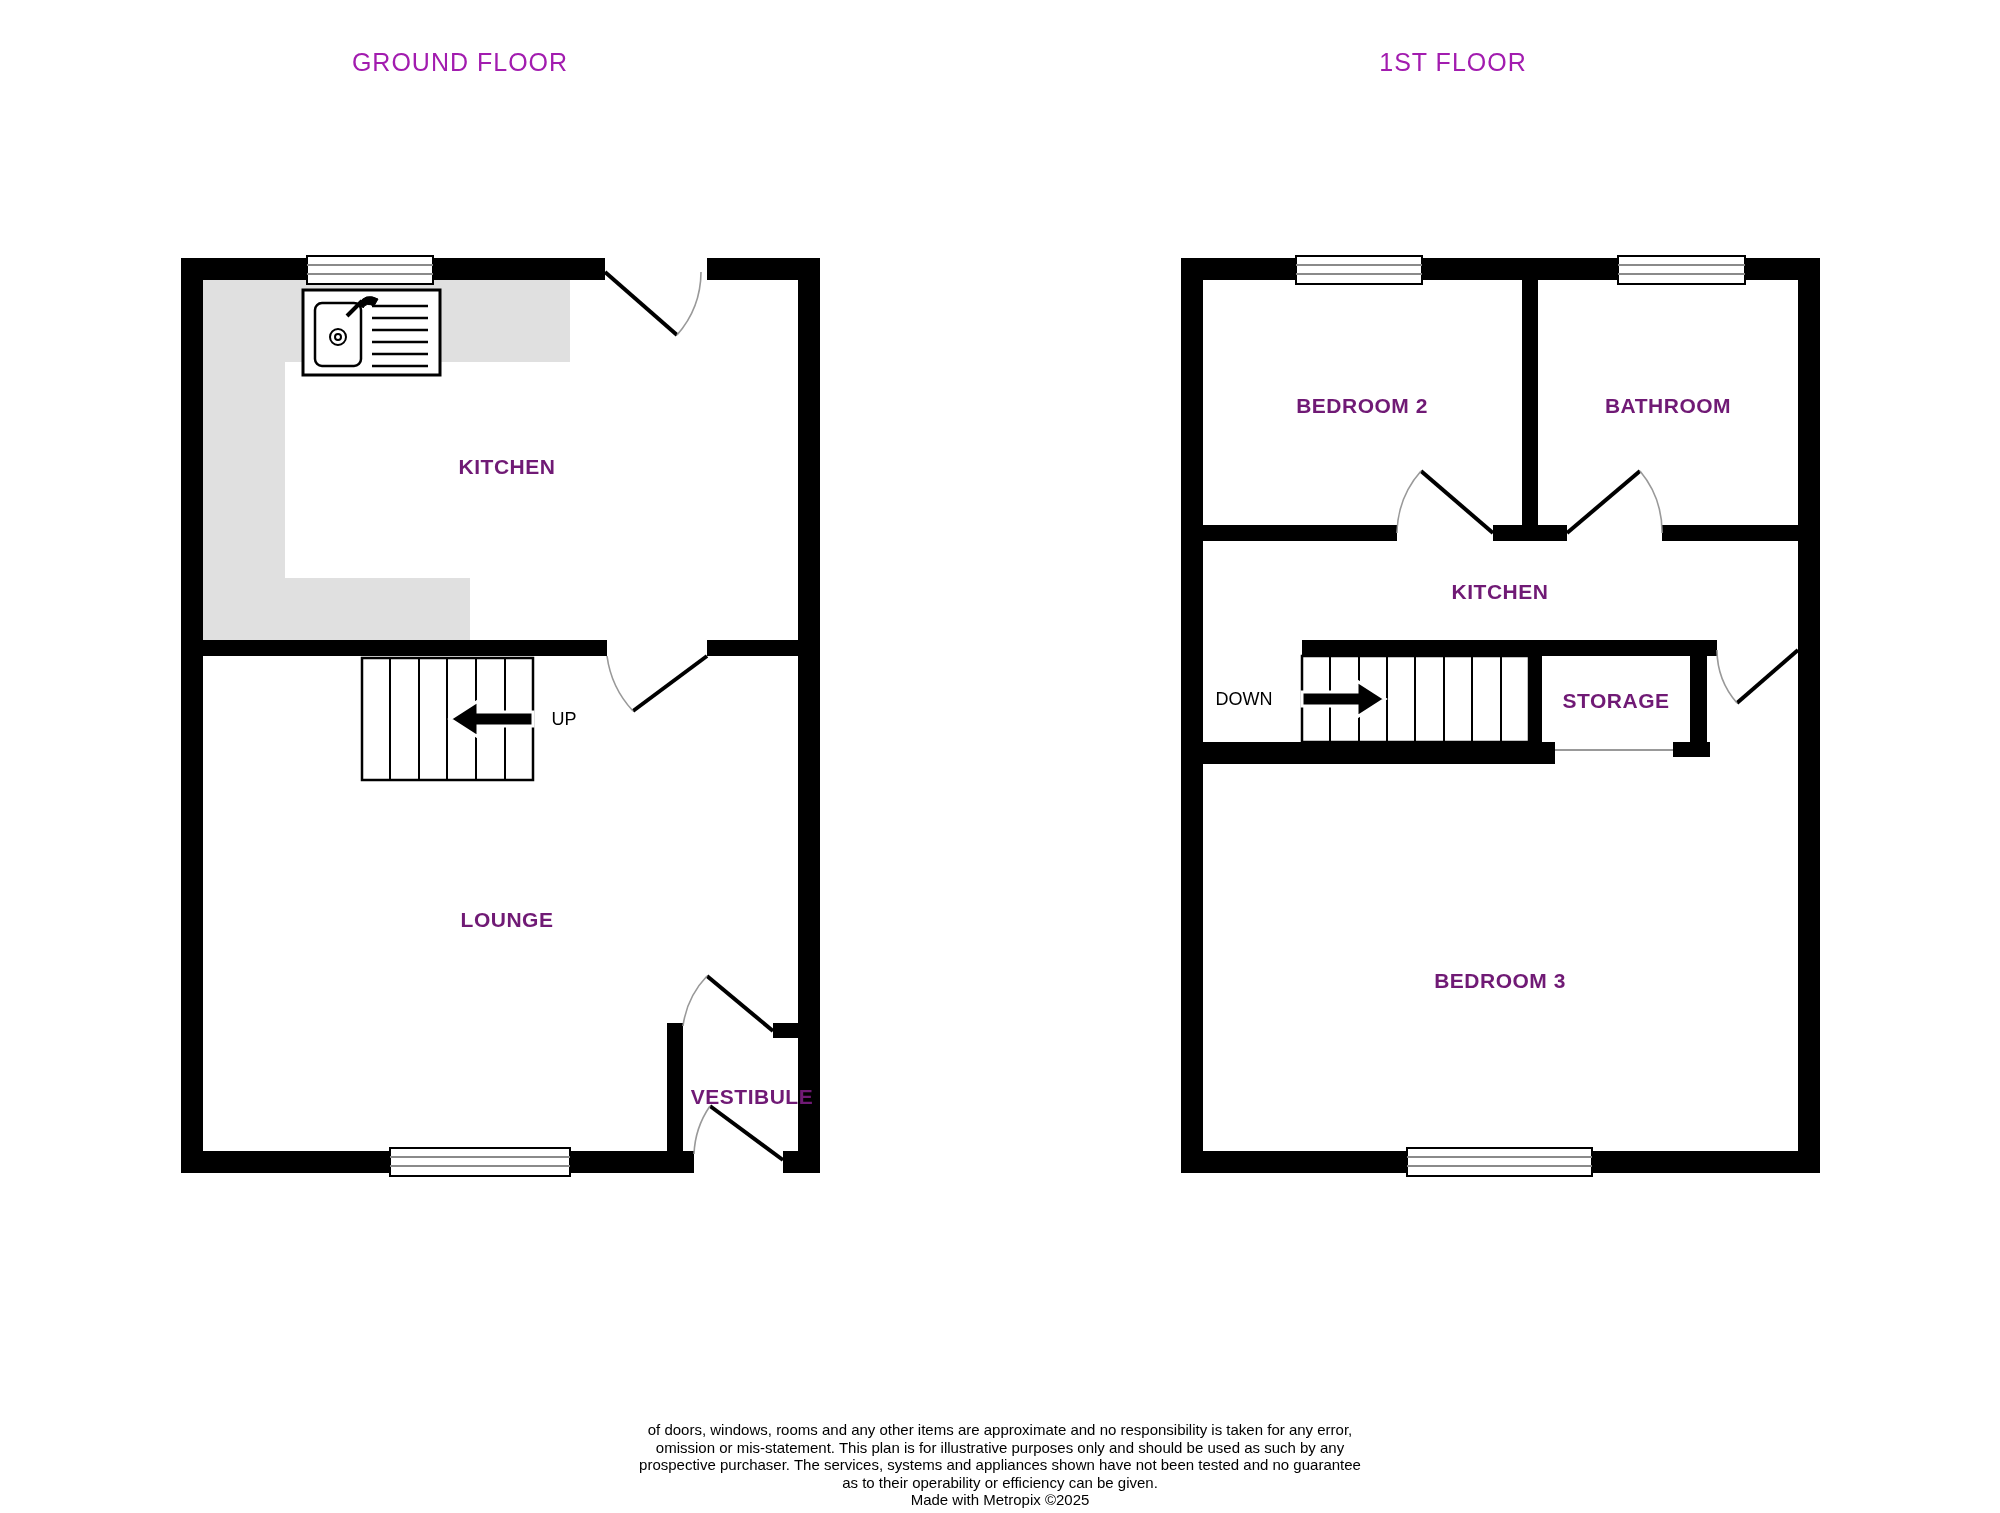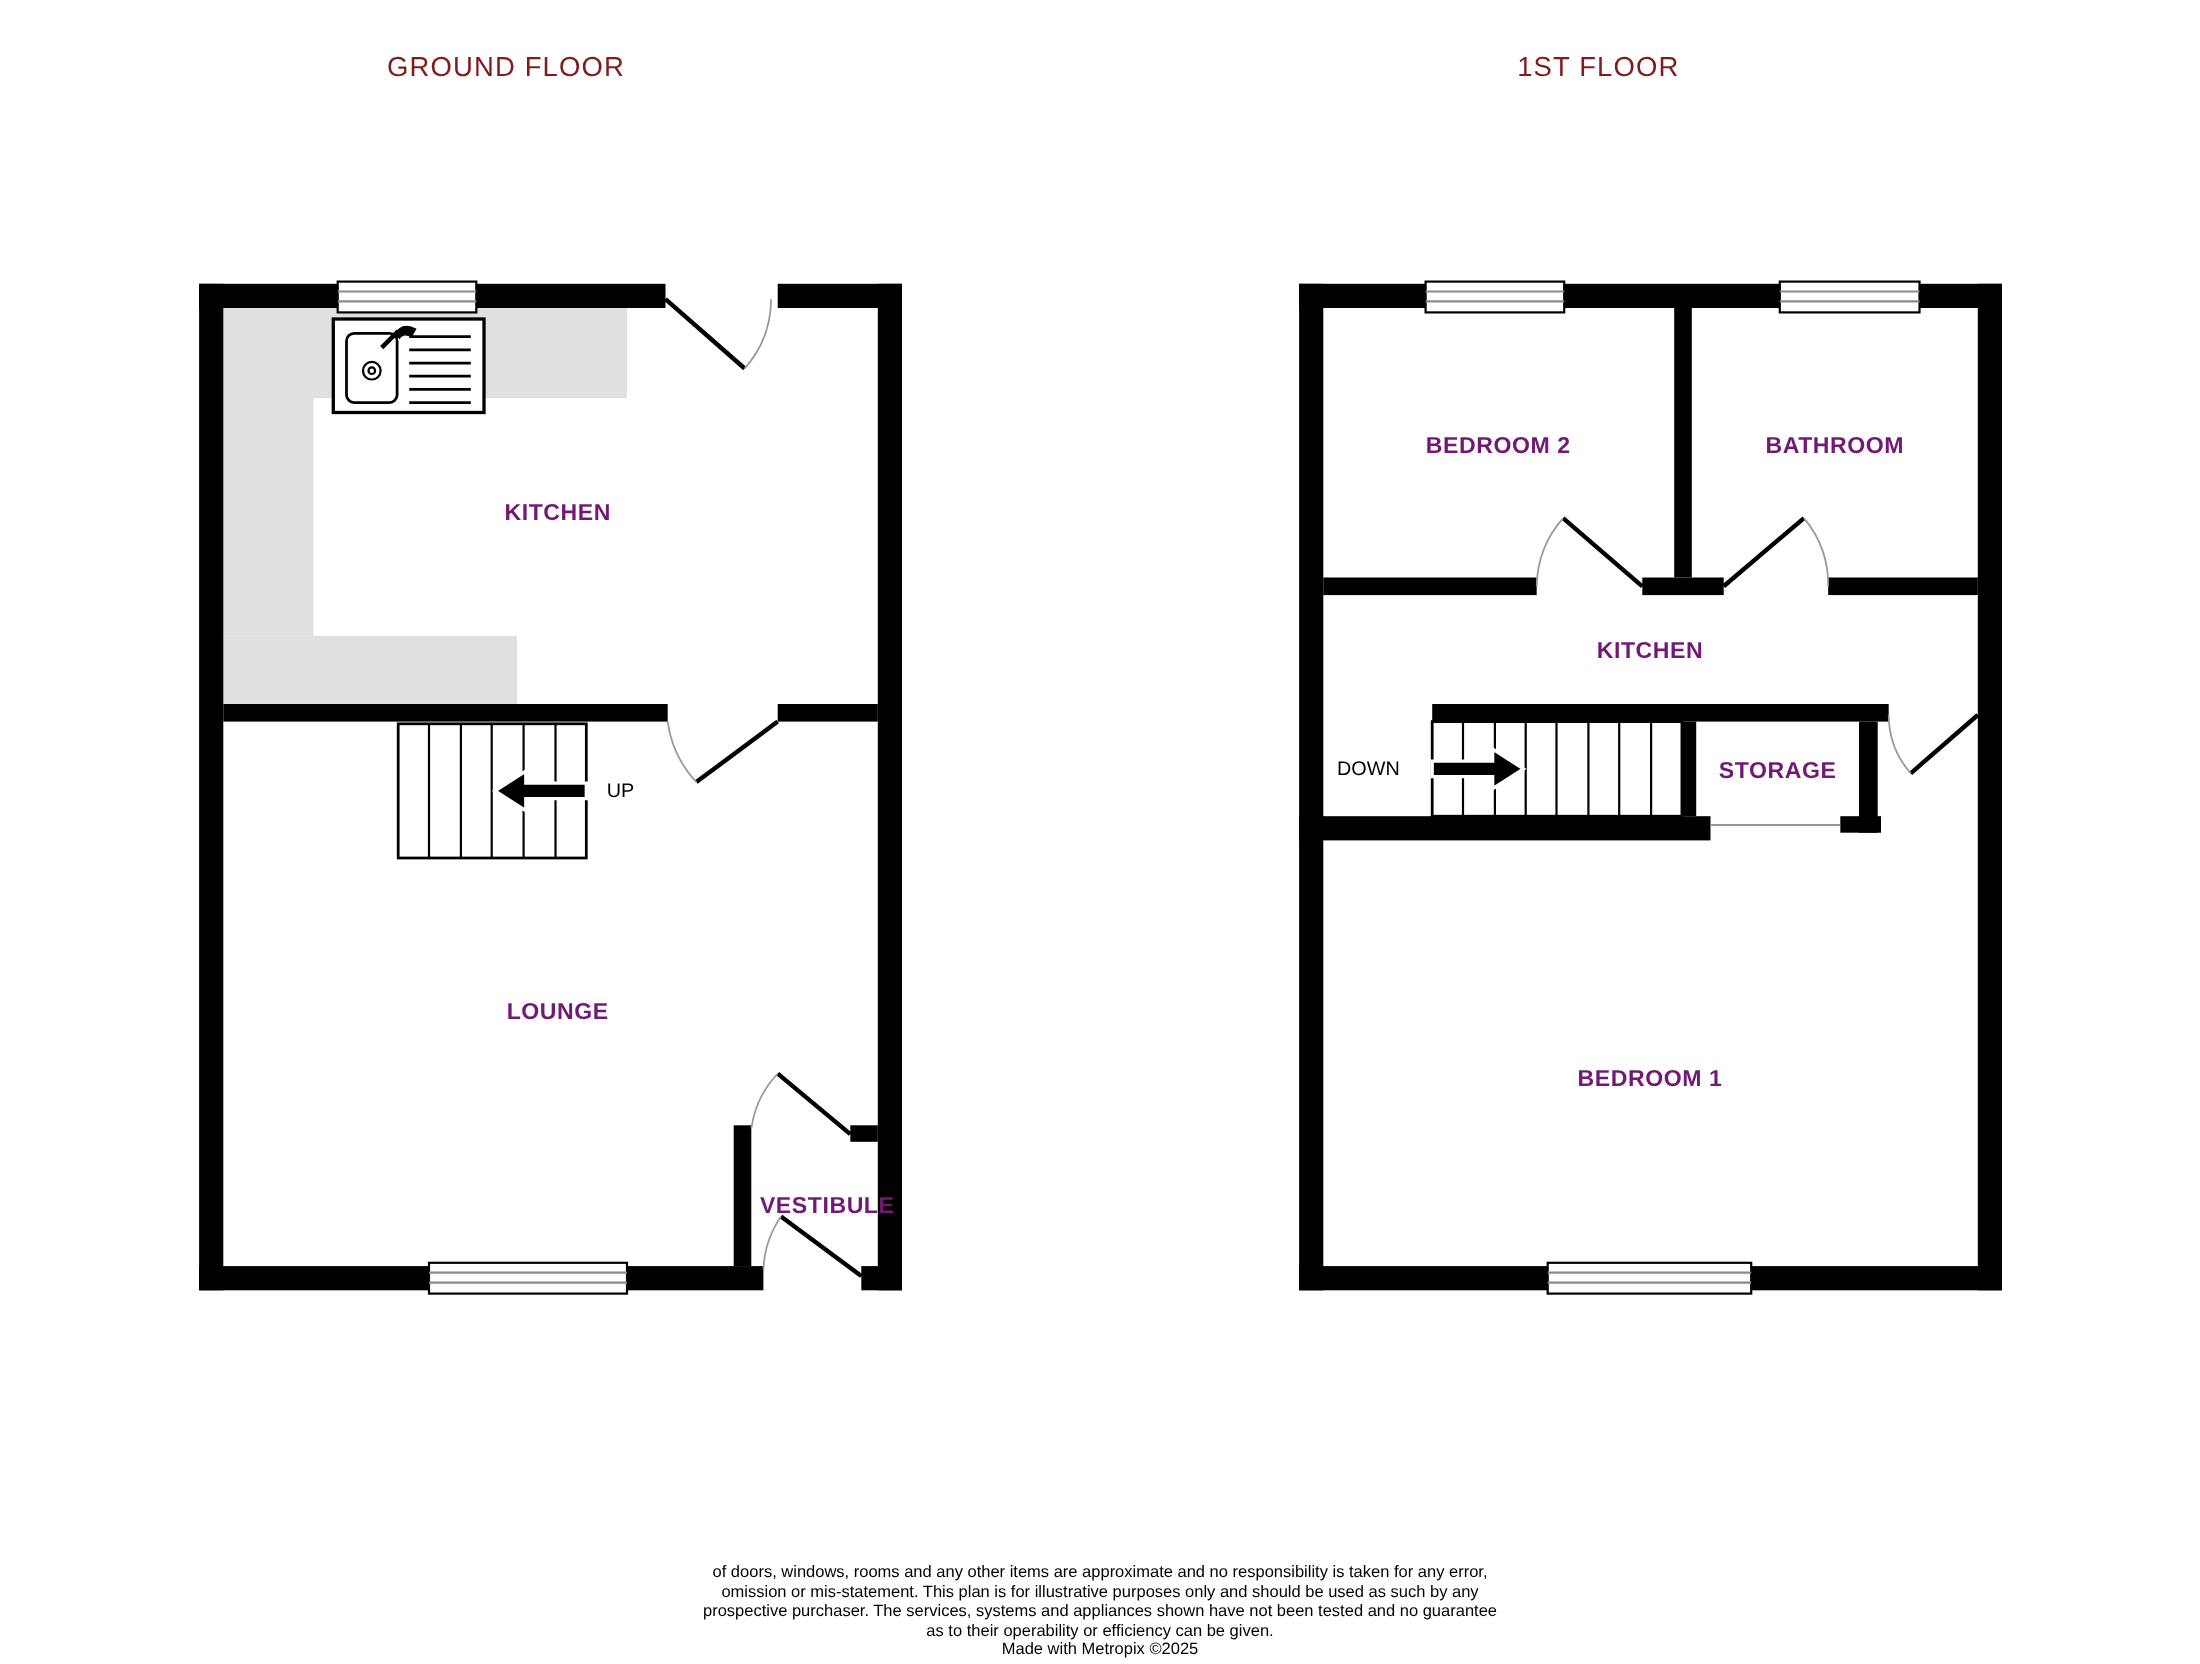--- a/index.html
+++ b/index.html
@@ -10,21 +10,21 @@
     --bg:#ffffff;
   }
   html,body{margin:0;padding:0;background:var(--bg);}
   #canvas{
     position:relative;width:2000px;height:1513px;background:var(--bg);
     font-family:"Liberation Sans", sans-serif;overflow:hidden;
   }
   svg{position:absolute;left:0;top:0;}
   .floor-title{
     position:absolute;transform:translate(-50%,-50%);
-    font-size:25px;color:#7f1d1d;letter-spacing:1px;white-space:nowrap;
+    font-size:25px;color:#a21caf;letter-spacing:1px;white-space:nowrap;
   }
   .room-label{
     position:absolute;transform:translate(-50%,-50%);
     font-size:21px;font-weight:bold;color:#701a75;white-space:nowrap;letter-spacing:.5px;
   }
   .stair-label{
     position:absolute;transform:translate(-50%,-50%);
     font-size:18px;color:#000;white-space:nowrap;
   }
   .disclaimer{
@@ -207,21 +207,21 @@
 
   <div class="room-label" style="left:507px;top:467px">KITCHEN</div>
   <div class="room-label" style="left:507px;top:920px">LOUNGE</div>
   <div class="room-label" style="left:752px;top:1097px">VESTIBULE</div>
   <div class="stair-label" style="left:564px;top:719px">UP</div>
 
   <div class="room-label" style="left:1362px;top:406px">BEDROOM 2</div>
   <div class="room-label" style="left:1668px;top:406px">BATHROOM</div>
   <div class="room-label" style="left:1500px;top:592px">KITCHEN</div>
   <div class="room-label" style="left:1616px;top:701px">STORAGE</div>
-  <div class="room-label" style="left:1500px;top:981px">BEDROOM 1</div>
+  <div class="room-label" style="left:1500px;top:981px">BEDROOM 3</div>
   <div class="stair-label" style="left:1244px;top:699px">DOWN</div>
 
   <div class="disclaimer">
     <div>of doors, windows, rooms and any other items are approximate and no responsibility is taken for any error,</div>
     <div>omission or mis-statement. This plan is for illustrative purposes only and should be used as such by any</div>
     <div>prospective purchaser. The services, systems and appliances shown have not been tested and no guarantee</div>
     <div>as to their operability or efficiency can be given.</div>
     <div>Made with Metropix ©2025</div>
   </div>
 

